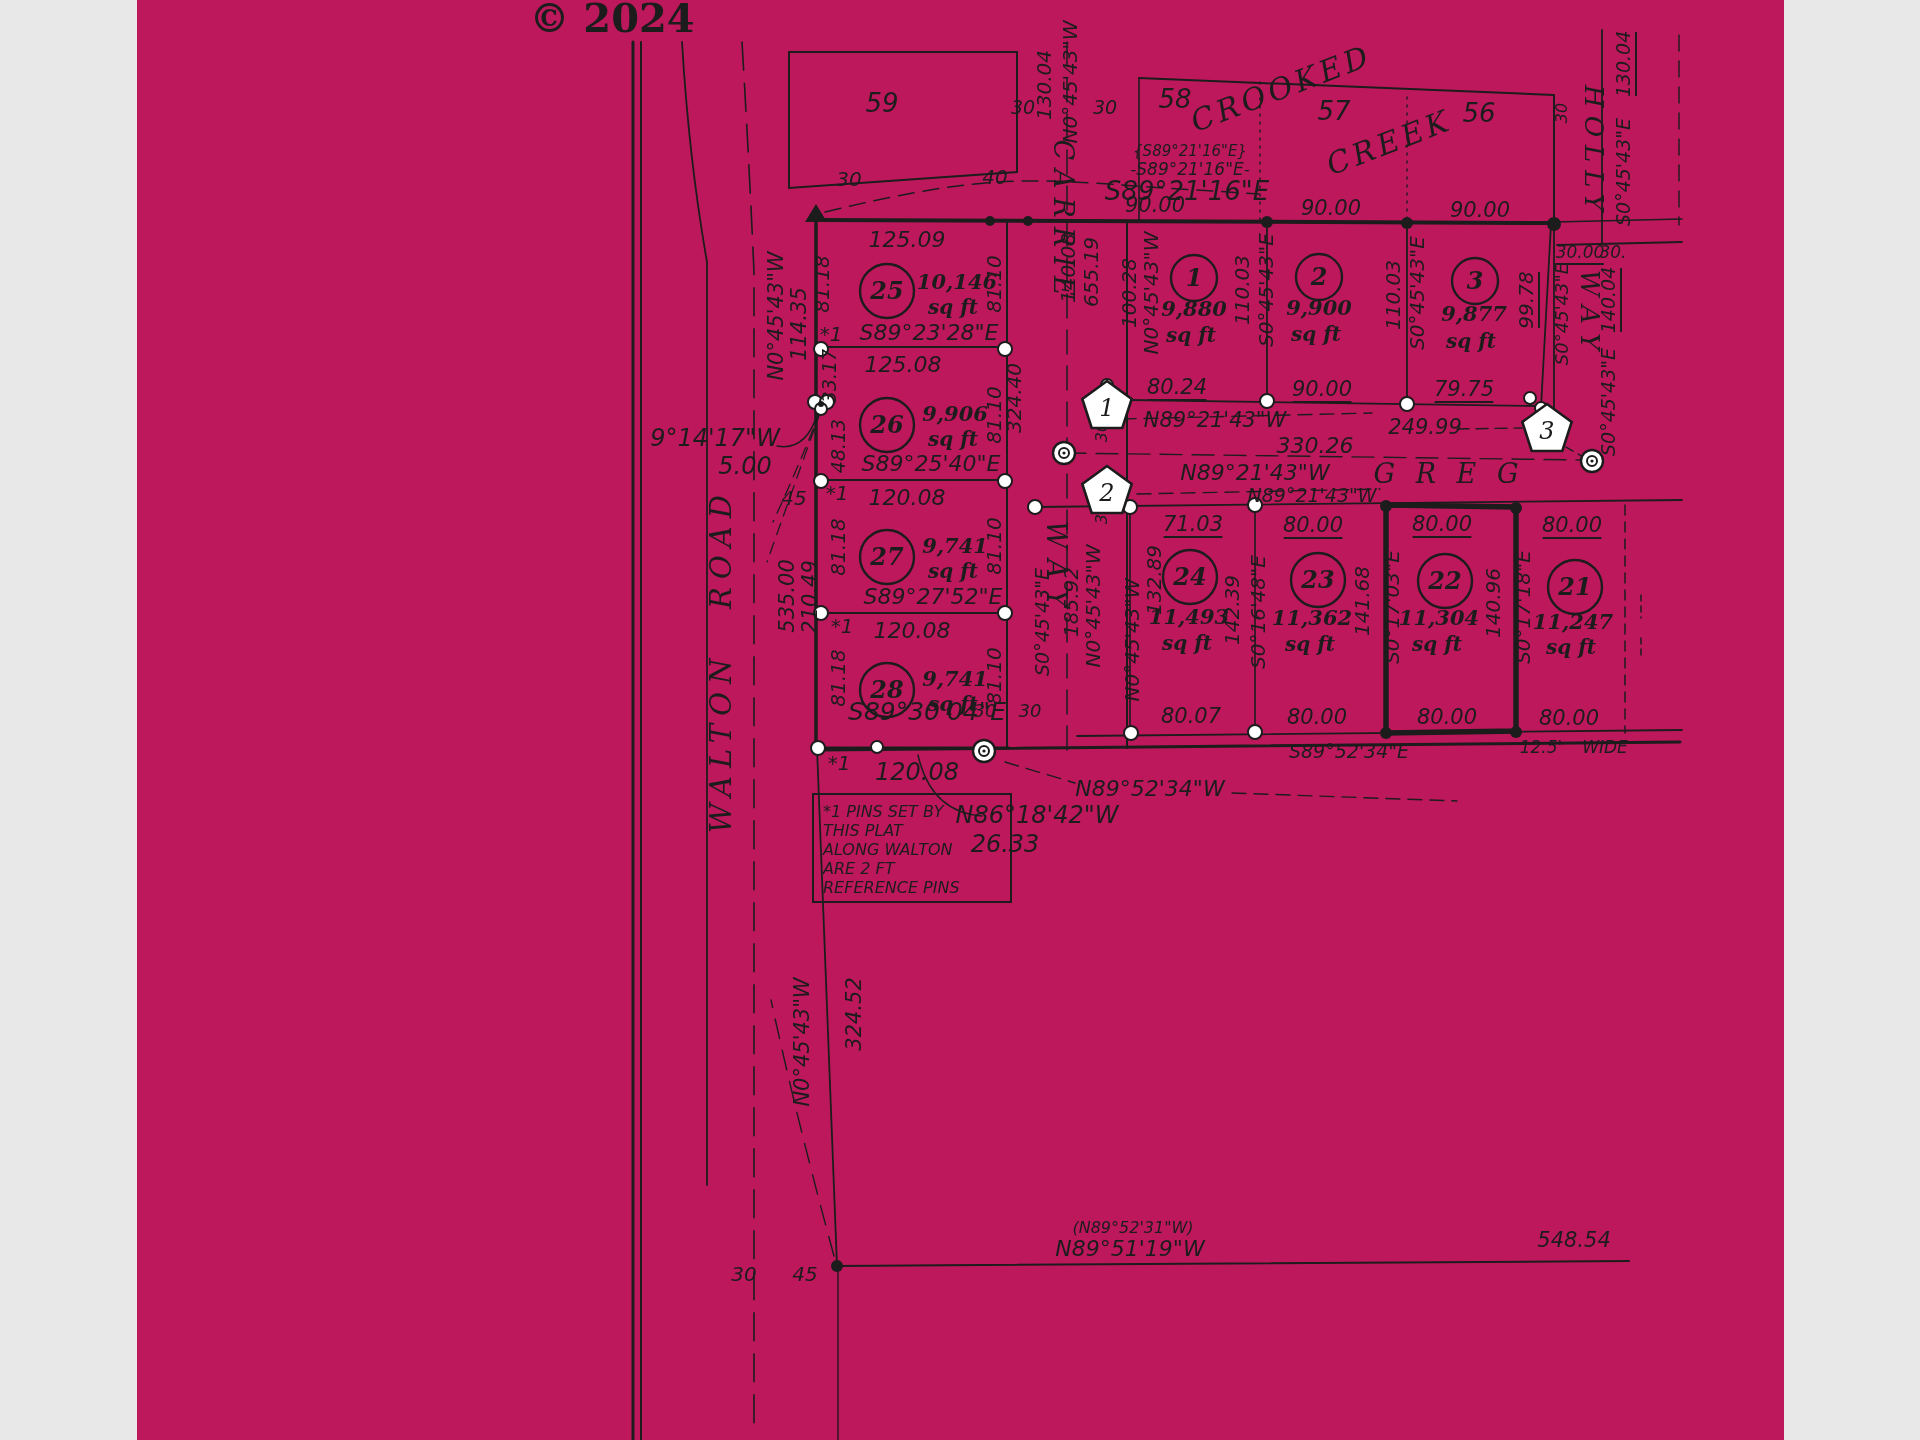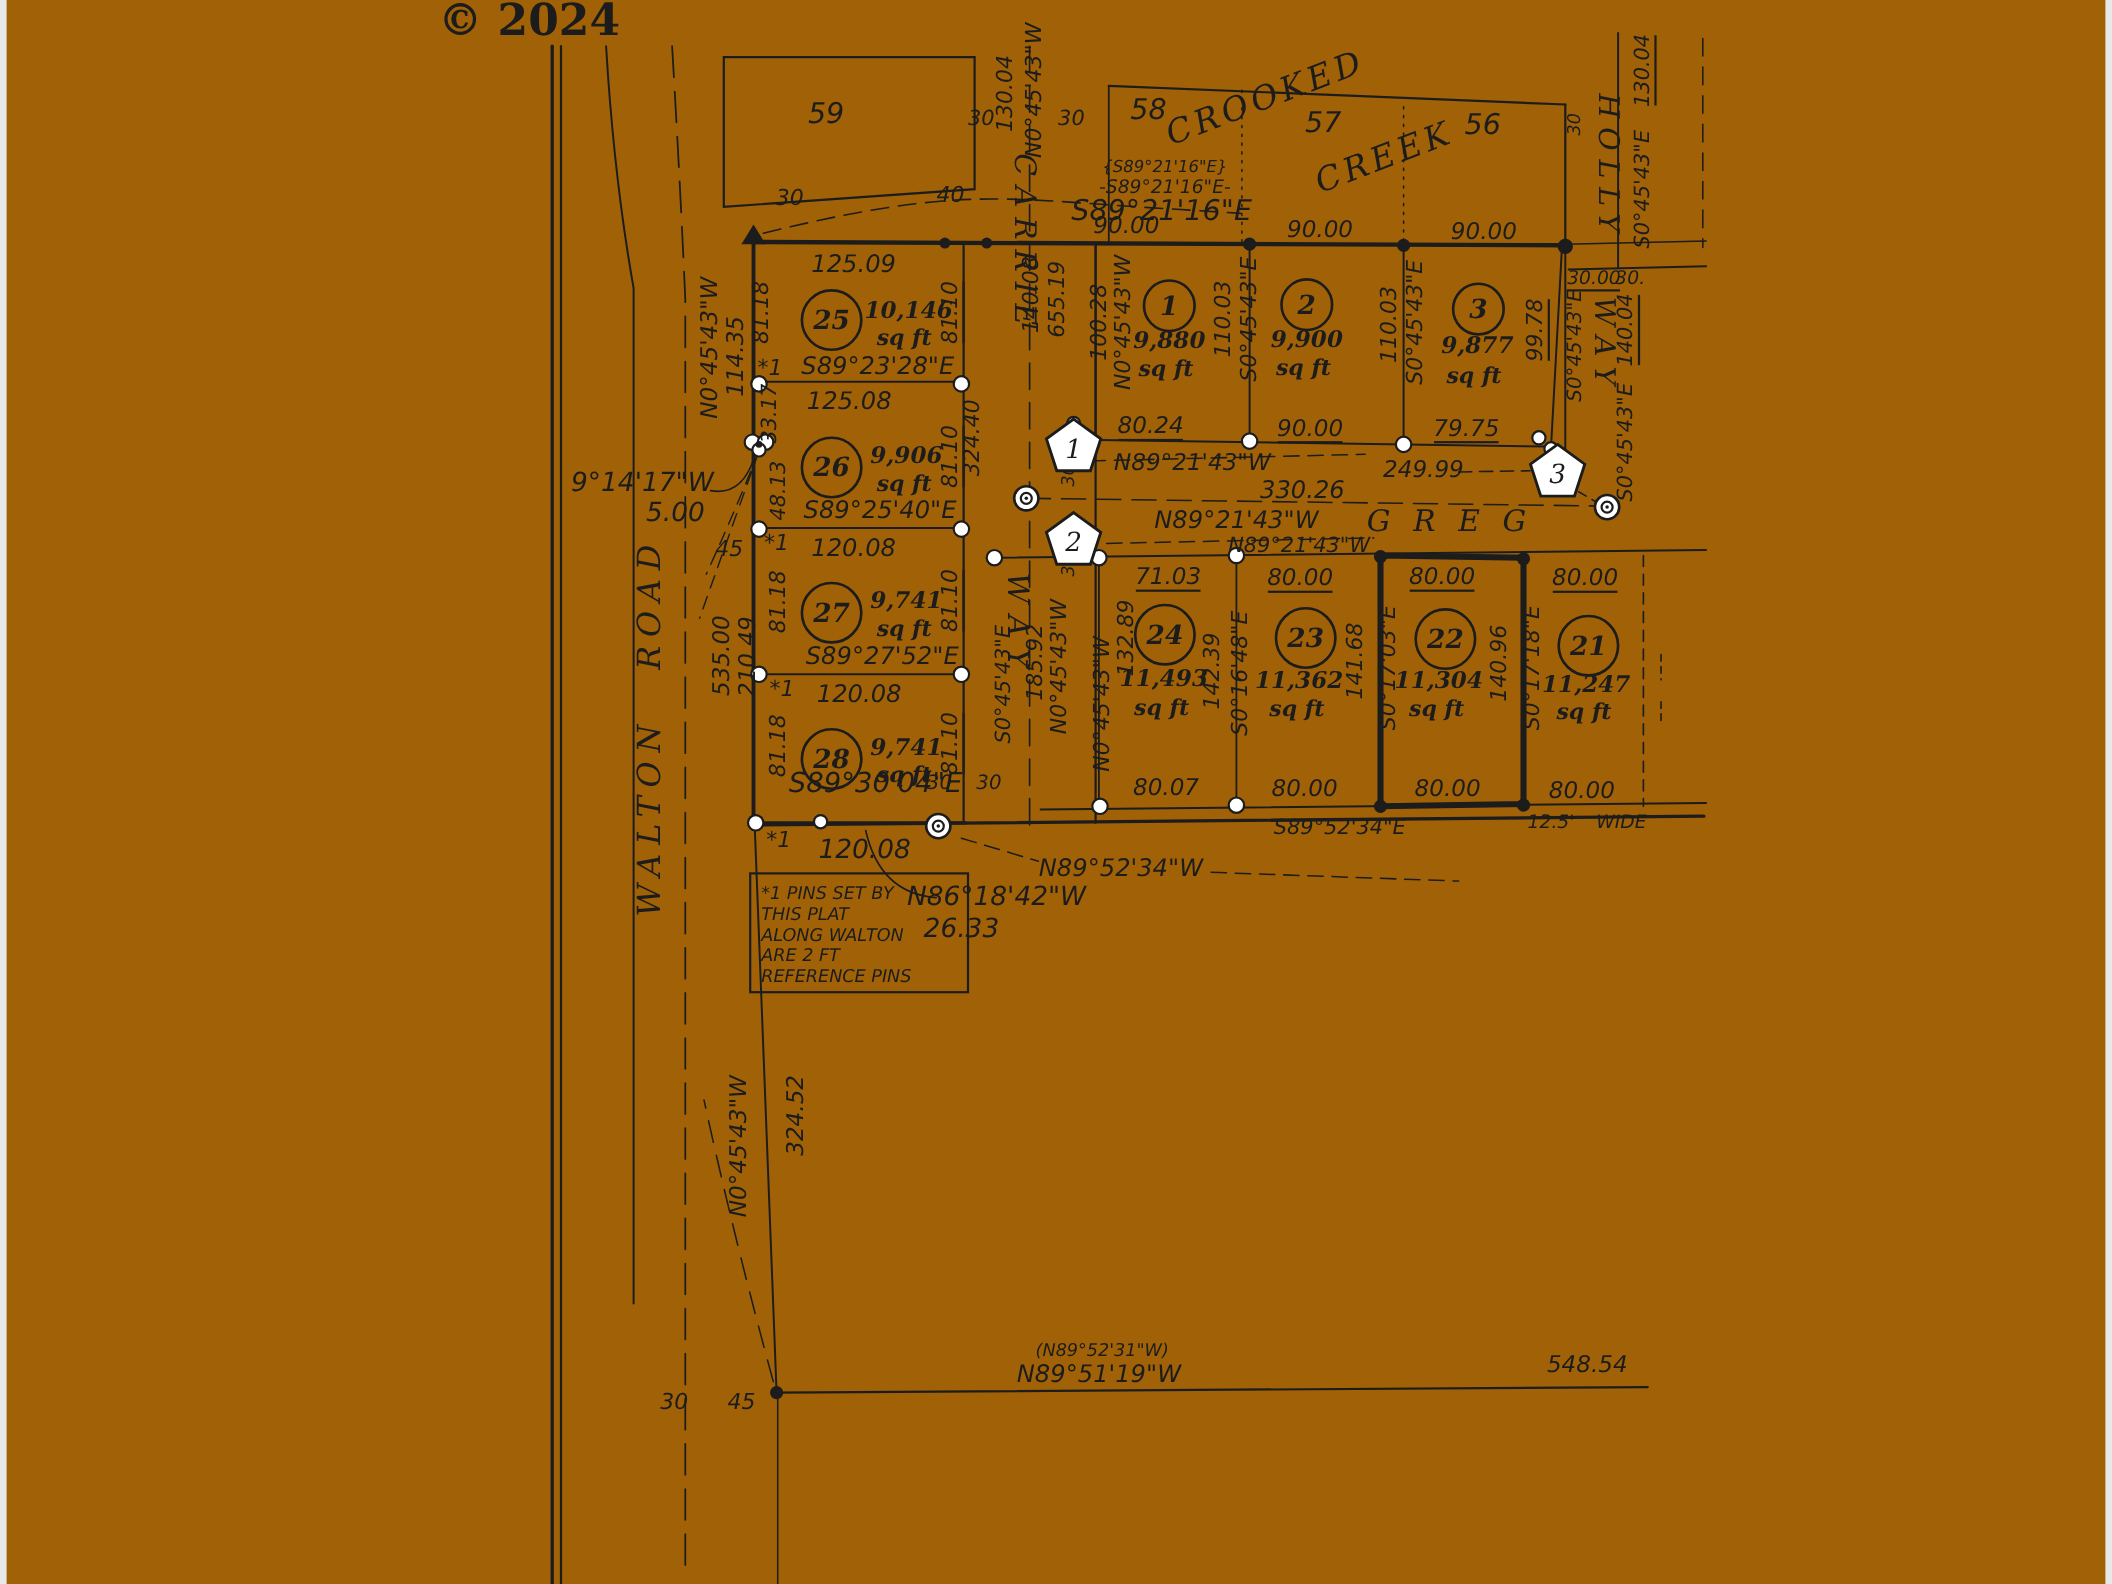--- a/index.html
+++ b/index.html
@@ -1,16 +1,16 @@
 <!DOCTYPE html>
 <html><head>
 <meta charset="utf-8">
 <style>
   html,body{margin:0;padding:0;background:#e8e8e8;}
-  .page{width:1908px;height:1440px;background:#a16207;position:relative;margin:0 auto;
+  .page{width:1647px;height:1440px;background:#be185d;position:relative;margin:0 auto;
         font-family:"DejaVu Sans", sans-serif;}
   svg{display:block;}
   text{fill:#1c1c1c;}
 </style>
 </head>
 <body>
 
 <div class="page">
 <svg viewBox="0 0 1920 1440" width="1920" height="1440">
 

